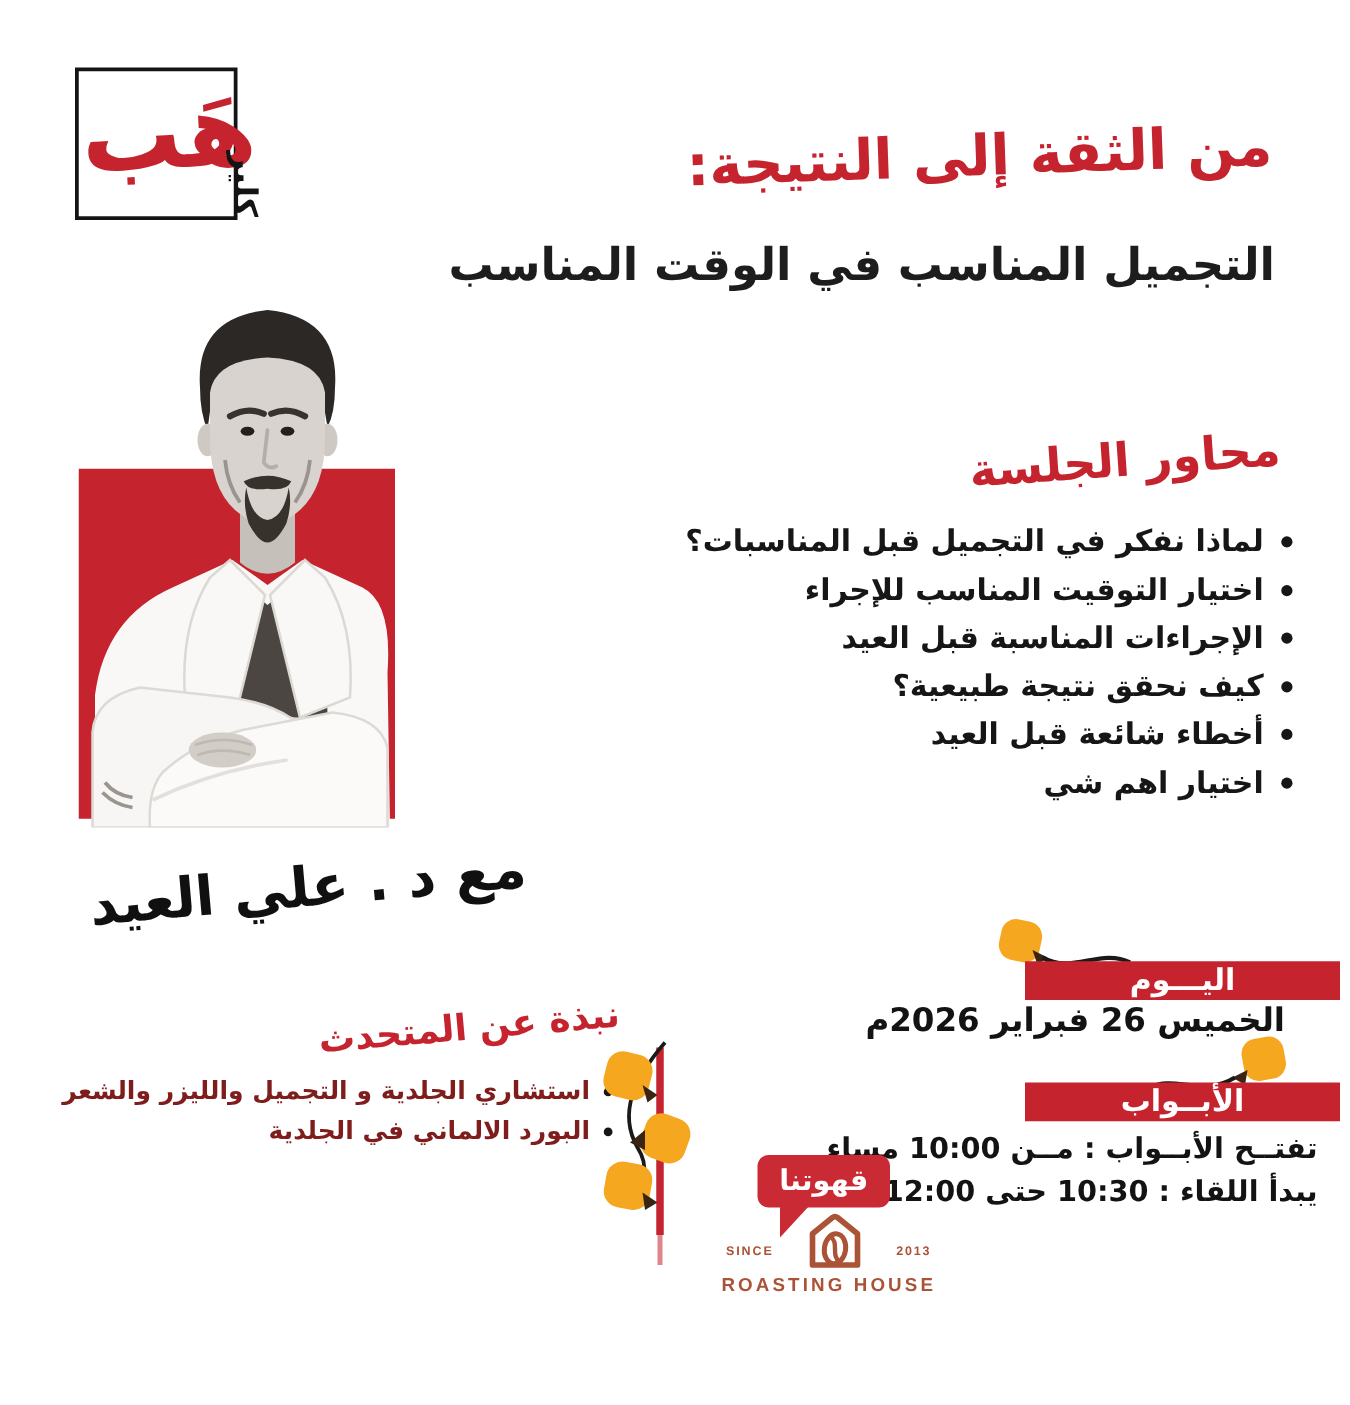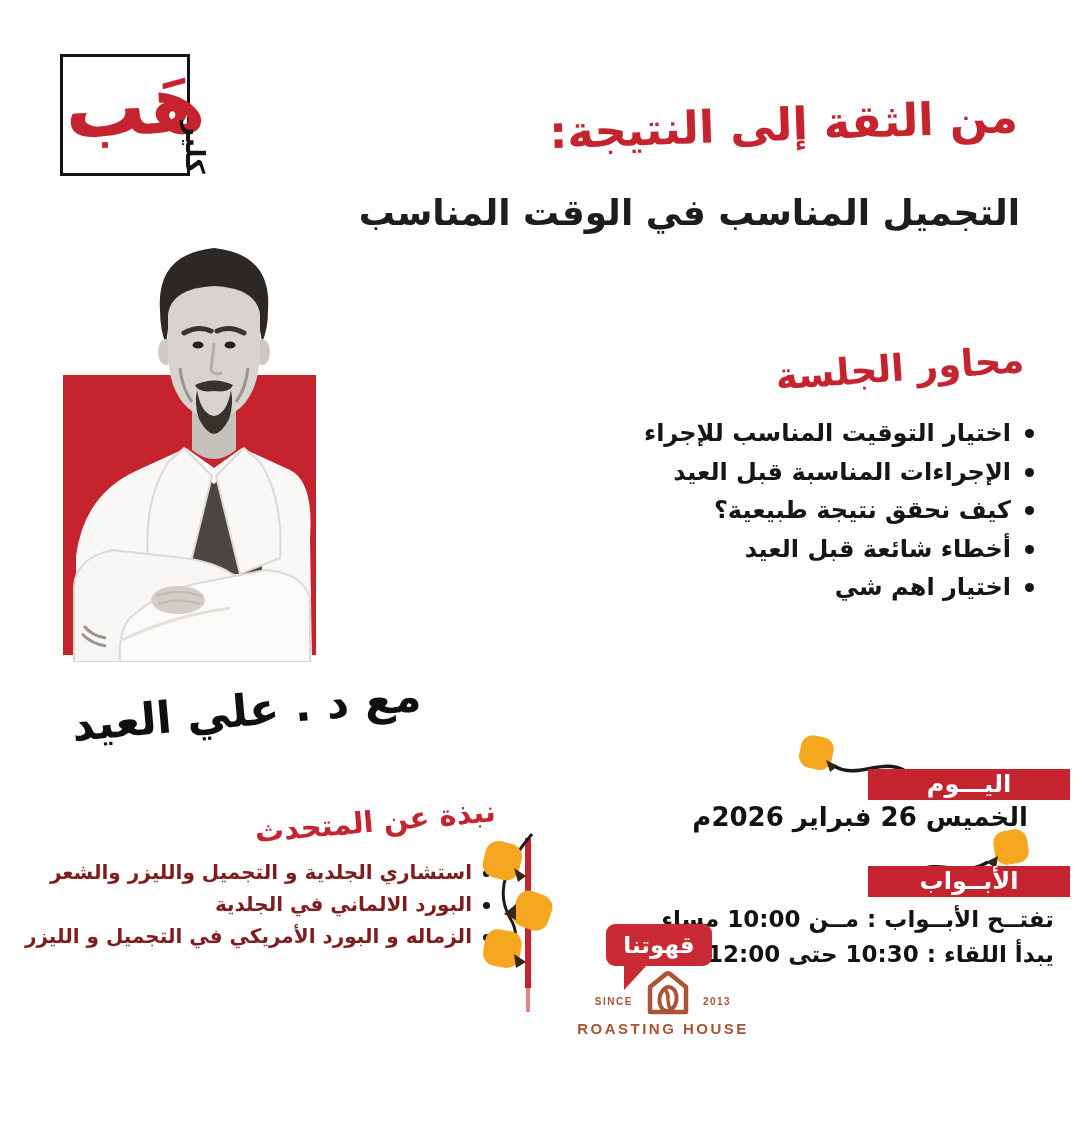--- a/index.html
+++ b/index.html
@@ -88,24 +88,24 @@
   .credentials li::before{
     content:"";display:inline-block;width:7px;height:7px;border-radius:50%;
     background:#161616;margin-left:11px;vertical-align:2px;
   }
   
   .lights-decor{position:absolute;left:458px;top:826px;width:122px;height:194px;}
   .day-lantern{position:absolute;left:792px;top:728px;width:140px;height:46px;}
   .hour-lantern{position:absolute;left:900px;top:824px;width:140px;height:48px;}
   
   .banner{
-    position:absolute;left:820px;width:202px;height:31px;
+    position:absolute;left:820px;width:252px;height:31px;
     background:#c5242f;color:#ffffff;
     font-size:24px;font-weight:700;line-height:30px;
-    text-align:center;direction:rtl;margin-left:48px;
+    text-align:center;direction:rtl;
   }
   .banner.day{top:769px;}
   .banner.hour{top:866px;}
   .date-text{
     position:absolute;right:52px;top:802px;
     font-size:26px;font-weight:700;color:#131313;
     white-space:nowrap;direction:rtl;
   }
   .time-line{
     position:absolute;right:26px;
@@ -119,21 +119,21 @@
     position:absolute;left:606px;top:924px;width:106px;height:42px;
     background:#c92a34;border-radius:9px;
     color:#fff;font-size:23px;font-weight:700;line-height:42px;
     text-align:center;direction:rtl;
   }
   .bubble-tail{
     position:absolute;left:18px;top:40px;width:0;height:0;
     border-top:26px solid #c92a34;border-right:24px solid transparent;
   }
   .roast{position:absolute;left:568px;top:970px;width:190px;text-align:center;color:#ab5337;}
-  .roast-row{display:flex;align-items:center;justify-content:center;gap:9px;}
+  .roast-row{display:flex;align-items:center;justify-content:center;gap:23px;}
   .roast-row .small-label{
     font-family:"Liberation Sans",sans-serif;
     font-size:10px;font-weight:700;letter-spacing:1.5px;margin-top:16px;
   }
   .roast-ar{font-size:27px;font-weight:700;margin-top:0px;direction:rtl;line-height:30px;}
   .roast-en{
     font-family:Liberation Sans, sans-serif;
     font-size:15px;font-weight:700;letter-spacing:2.5px;margin-top:4px;
   }
 </style>
@@ -186,33 +186,33 @@
 
     <path d="M152 106 L149 132 Q153 138 159 135" fill="none" stroke="#b4aea9" stroke-width="3" stroke-linecap="round"></path>
 
     <path d="M133 147 Q152 138 171 147 Q168 155 152 153 Q136 155 133 147 Z" fill="#38322d"></path>
     <path d="M135 152 Q139 176 152 178 Q165 176 169 152 Q172 166 167 181 Q159 196 152 196 Q145 196 137 181 Q132 166 135 152 Z" fill="#38322d"></path>
     <path d="M118 130 Q120 150 130 164 M186 130 Q184 150 174 164" fill="none" stroke="#6f6a66" stroke-width="3" opacity="0.6"></path>
   </svg>
 
   <div class="session-heading">محاور الجلسة</div>
   <ul class="topics">
+    <li>لماذا نفكر في التجميل قبل المناسبات؟</li>
     <li>اختيار التوقيت المناسب للإجراء</li>
     <li>الإجراءات المناسبة قبل العيد</li>
     <li>كيف نحقق نتيجة طبيعية؟</li>
     <li>أخطاء شائعة قبل العيد</li>
     <li>اختيار اهم شي</li>
   </ul>
 
   <div class="speaker-name">مع د . علي العيد</div>
   <div class="about-heading">نبذة عن المتحدث</div>
   <ul class="credentials">
     <li>استشاري الجلدية و التجميل والليزر والشعر</li>
     <li>البورد الالماني في الجلدية</li>
-    <li>الزماله و البورد الأمريكي في التجميل و الليزر</li>
   </ul>
 
   <svg class="lights-decor" viewBox="0 0 122 194" aria-hidden="true">
     <line x1="70" y1="12" x2="70" y2="162" stroke="#c5242f" stroke-width="6"></line>
     <line x1="70" y1="162" x2="70" y2="186" stroke="#c5242f" stroke-width="4" opacity="0.55"></line>
     <path d="M74 8 C 50 36 36 64 52 92 C 62 108 58 118 44 140" fill="none" stroke="#1c1a18" stroke-width="3"></path>
     <g>
       <rect x="26" y="16" width="37" height="37" rx="13" fill="#f5a71f" transform="rotate(14 44 34)"></rect>
       <path d="M56 42 L68 50 L60 56 Z" fill="#3a2513"></path>
     </g>

